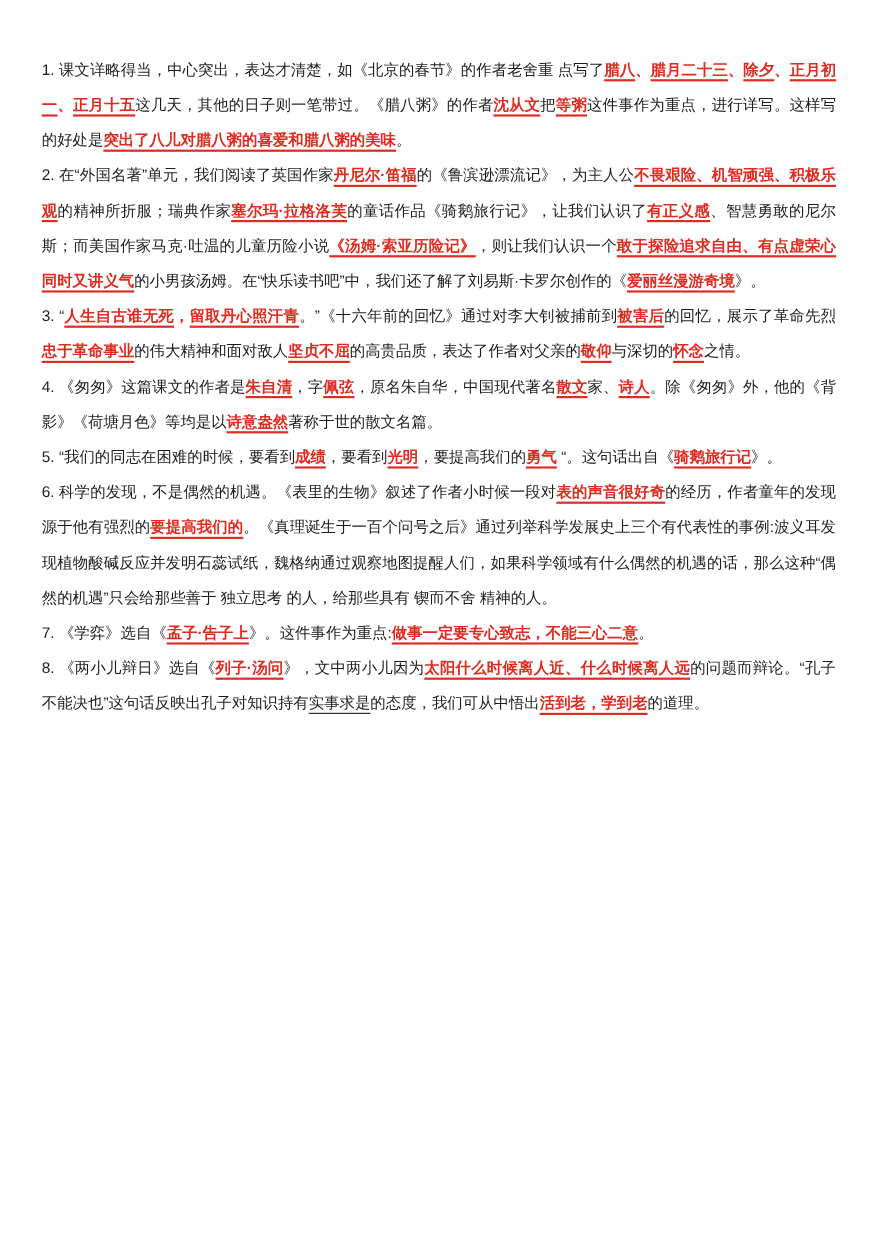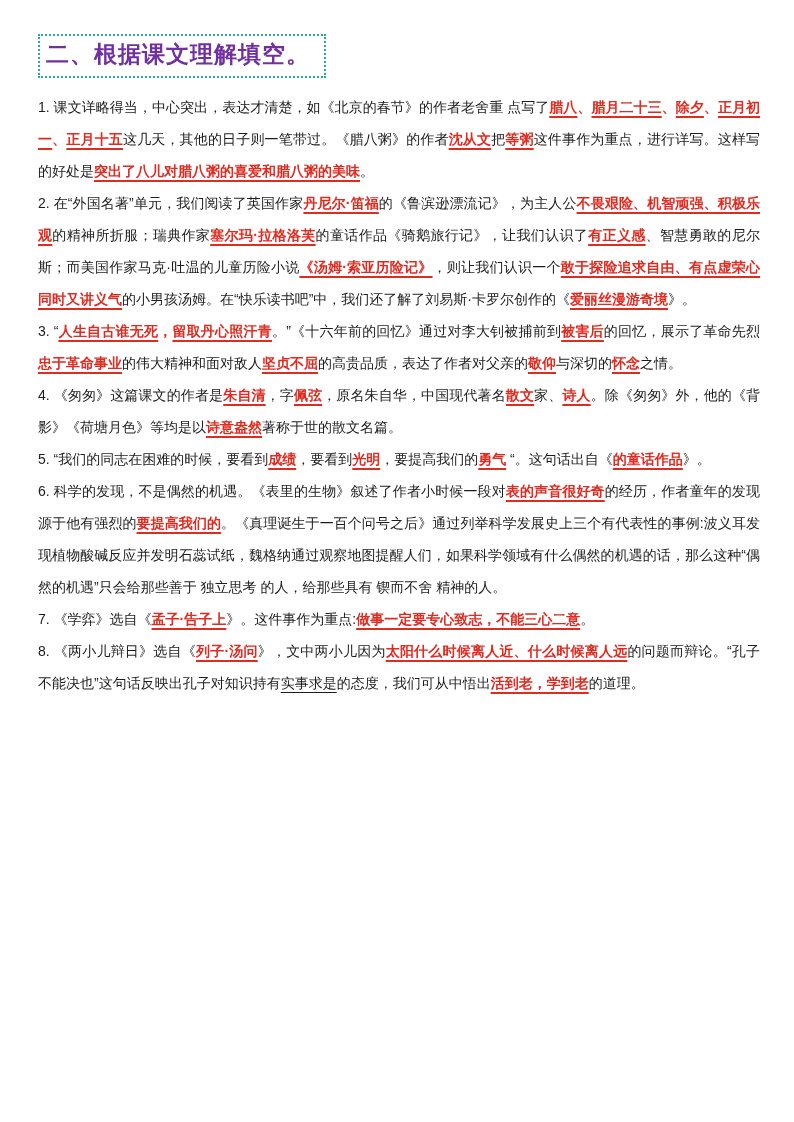--- a/index.html
+++ b/index.html
@@ -42,26 +42,23 @@
   .run-u{
     text-decoration:underline;
     text-decoration-thickness:1.2px;
     text-underline-offset:4px;
   }
 </style>
 </head>
 <body>
 
 <div class="page" style="--title-color: #7030a0; --border-color: #2fa89e; --answer-color: #e02b20; --body-color: #1c1c1c;">
-  <div class="title-box">
-    <span>二、根据课文理解填空。</span>
-  </div>
   <div class="doc-body" id="doc-body">
       <p class="para"><span class="run-n">1. 课文详略得当，中心突出，表达才清楚，如《北京的春节》的作者老舍重 点写了</span><span class="run-a">腊八</span><span class="run-r">、</span><span class="run-a">腊月二十三</span><span class="run-r">、</span><span class="run-a">除夕</span><span class="run-r">、</span><span class="run-a">正月初一</span><span class="run-r">、</span><span class="run-a">正月十五</span><span class="run-n">这几天，其他的日子则一笔带过。《腊八粥》的作者</span><span class="run-a">沈从文</span><span class="run-n">把</span><span class="run-a">等粥</span><span class="run-n">这件事作为重点，进行详写。这样写的好处是</span><span class="run-a">突出了八儿对腊八粥的喜爱和腊八粥的美味</span><span class="run-n">。</span></p>
       <p class="para"><span class="run-n">2. 在“外国名著”单元，我们阅读了英国作家</span><span class="run-a">丹尼尔·笛福</span><span class="run-n">的《鲁滨逊漂流记》，为主人公</span><span class="run-a">不畏艰险、机智顽强、积极乐观</span><span class="run-n">的精神所折服；瑞典作家</span><span class="run-a">塞尔玛·拉格洛芙</span><span class="run-n">的童话作品《骑鹅旅行记》，让我们认识了</span><span class="run-a">有正义感</span><span class="run-n">、智慧勇敢的尼尔斯；而美国作家马克·吐温的儿童历险小说</span><span class="run-a">《汤姆·索亚历险记》</span><span class="run-n">，则让我们认识一个</span><span class="run-a">敢于探险追求自由、有点虚荣心同时又讲义气</span><span class="run-n">的小男孩汤姆。在“快乐读书吧”中，我们还了解了刘易斯·卡罗尔创作的《</span><span class="run-a">爱丽丝漫游奇境</span><span class="run-n">》。</span></p>
       <p class="para"><span class="run-n">3. “</span><span class="run-a">人生自古谁无死</span><span class="run-r">，</span><span class="run-a">留取丹心照汗青</span><span class="run-n">。”《十六年前的回忆》通过对李大钊被捕前到</span><span class="run-a">被害后</span><span class="run-n">的回忆，展示了革命先烈</span><span class="run-a">忠于革命事业</span><span class="run-n">的伟大精神和面对敌人</span><span class="run-a">坚贞不屈</span><span class="run-n">的高贵品质，表达了作者对父亲的</span><span class="run-a">敬仰</span><span class="run-n">与深切的</span><span class="run-a">怀念</span><span class="run-n">之情。</span></p>
       <p class="para"><span class="run-n">4. 《匆匆》这篇课文的作者是</span><span class="run-a">朱自清</span><span class="run-n">，字</span><span class="run-a">佩弦</span><span class="run-n">，原名朱自华，中国现代著名</span><span class="run-a">散文</span><span class="run-n">家、</span><span class="run-a">诗人</span><span class="run-n">。除《匆匆》外，他的《背影》《荷塘月色》等均是以</span><span class="run-a">诗意盎然</span><span class="run-n">著称于世的散文名篇。</span></p>
-      <p class="para"><span class="run-n">5. “我们的同志在困难的时候，要看到</span><span class="run-a">成绩</span><span class="run-n">，要看到</span><span class="run-a">光明</span><span class="run-n">，要提高我们的</span><span class="run-a">勇气</span><span class="run-n"> “。这句话出自《</span><span class="run-a">的童话作品</span><span class="run-n">》。</span></p>
+      <p class="para"><span class="run-n">5. “我们的同志在困难的时候，要看到</span><span class="run-a">成绩</span><span class="run-n">，要看到</span><span class="run-a">光明</span><span class="run-n">，要提高我们的</span><span class="run-a">勇气</span><span class="run-n"> “。这句话出自《</span><span class="run-a">骑鹅旅行记</span><span class="run-n">》。</span></p>
       <p class="para"><span class="run-n">6. 科学的发现，不是偶然的机遇。《表里的生物》叙述了作者小时候一段对</span><span class="run-a">表的声音很好奇</span><span class="run-n">的经历，作者童年的发现源于他有强烈的</span><span class="run-a">要提高我们的</span><span class="run-n">。《真理诞生于一百个问号之后》通过列举科学发展史上三个有代表性的事例:波义耳发现植物酸碱反应并发明石蕊试纸，魏格纳通过观察地图提醒人们，如果科学领域有什么偶然的机遇的话，那么这种“偶然的机遇”只会给那些善于 独立思考 的人，给那些具有 锲而不舍 精神的人。</span></p>
       <p class="para"><span class="run-n">7. 《学弈》选自《</span><span class="run-a">孟子·告子上</span><span class="run-n">》。这件事作为重点:</span><span class="run-a">做事一定要专心致志，不能三心二意</span><span class="run-n">。</span></p>
       <p class="para"><span class="run-n">8. 《两小儿辩日》选自《</span><span class="run-a">列子·汤问</span><span class="run-n">》，文中两小儿因为</span><span class="run-a">太阳什么时候离人近、什么时候离人远</span><span class="run-n">的问题而辩论。“孔子不能决也”这句话反映出孔子对知识持有</span><span class="run-u">实事求是</span><span class="run-n">的态度，我们可从中悟出</span><span class="run-a">活到老，学到老</span><span class="run-n">的道理。</span></p>
     </div>
 </div>
 
 </body></html>

